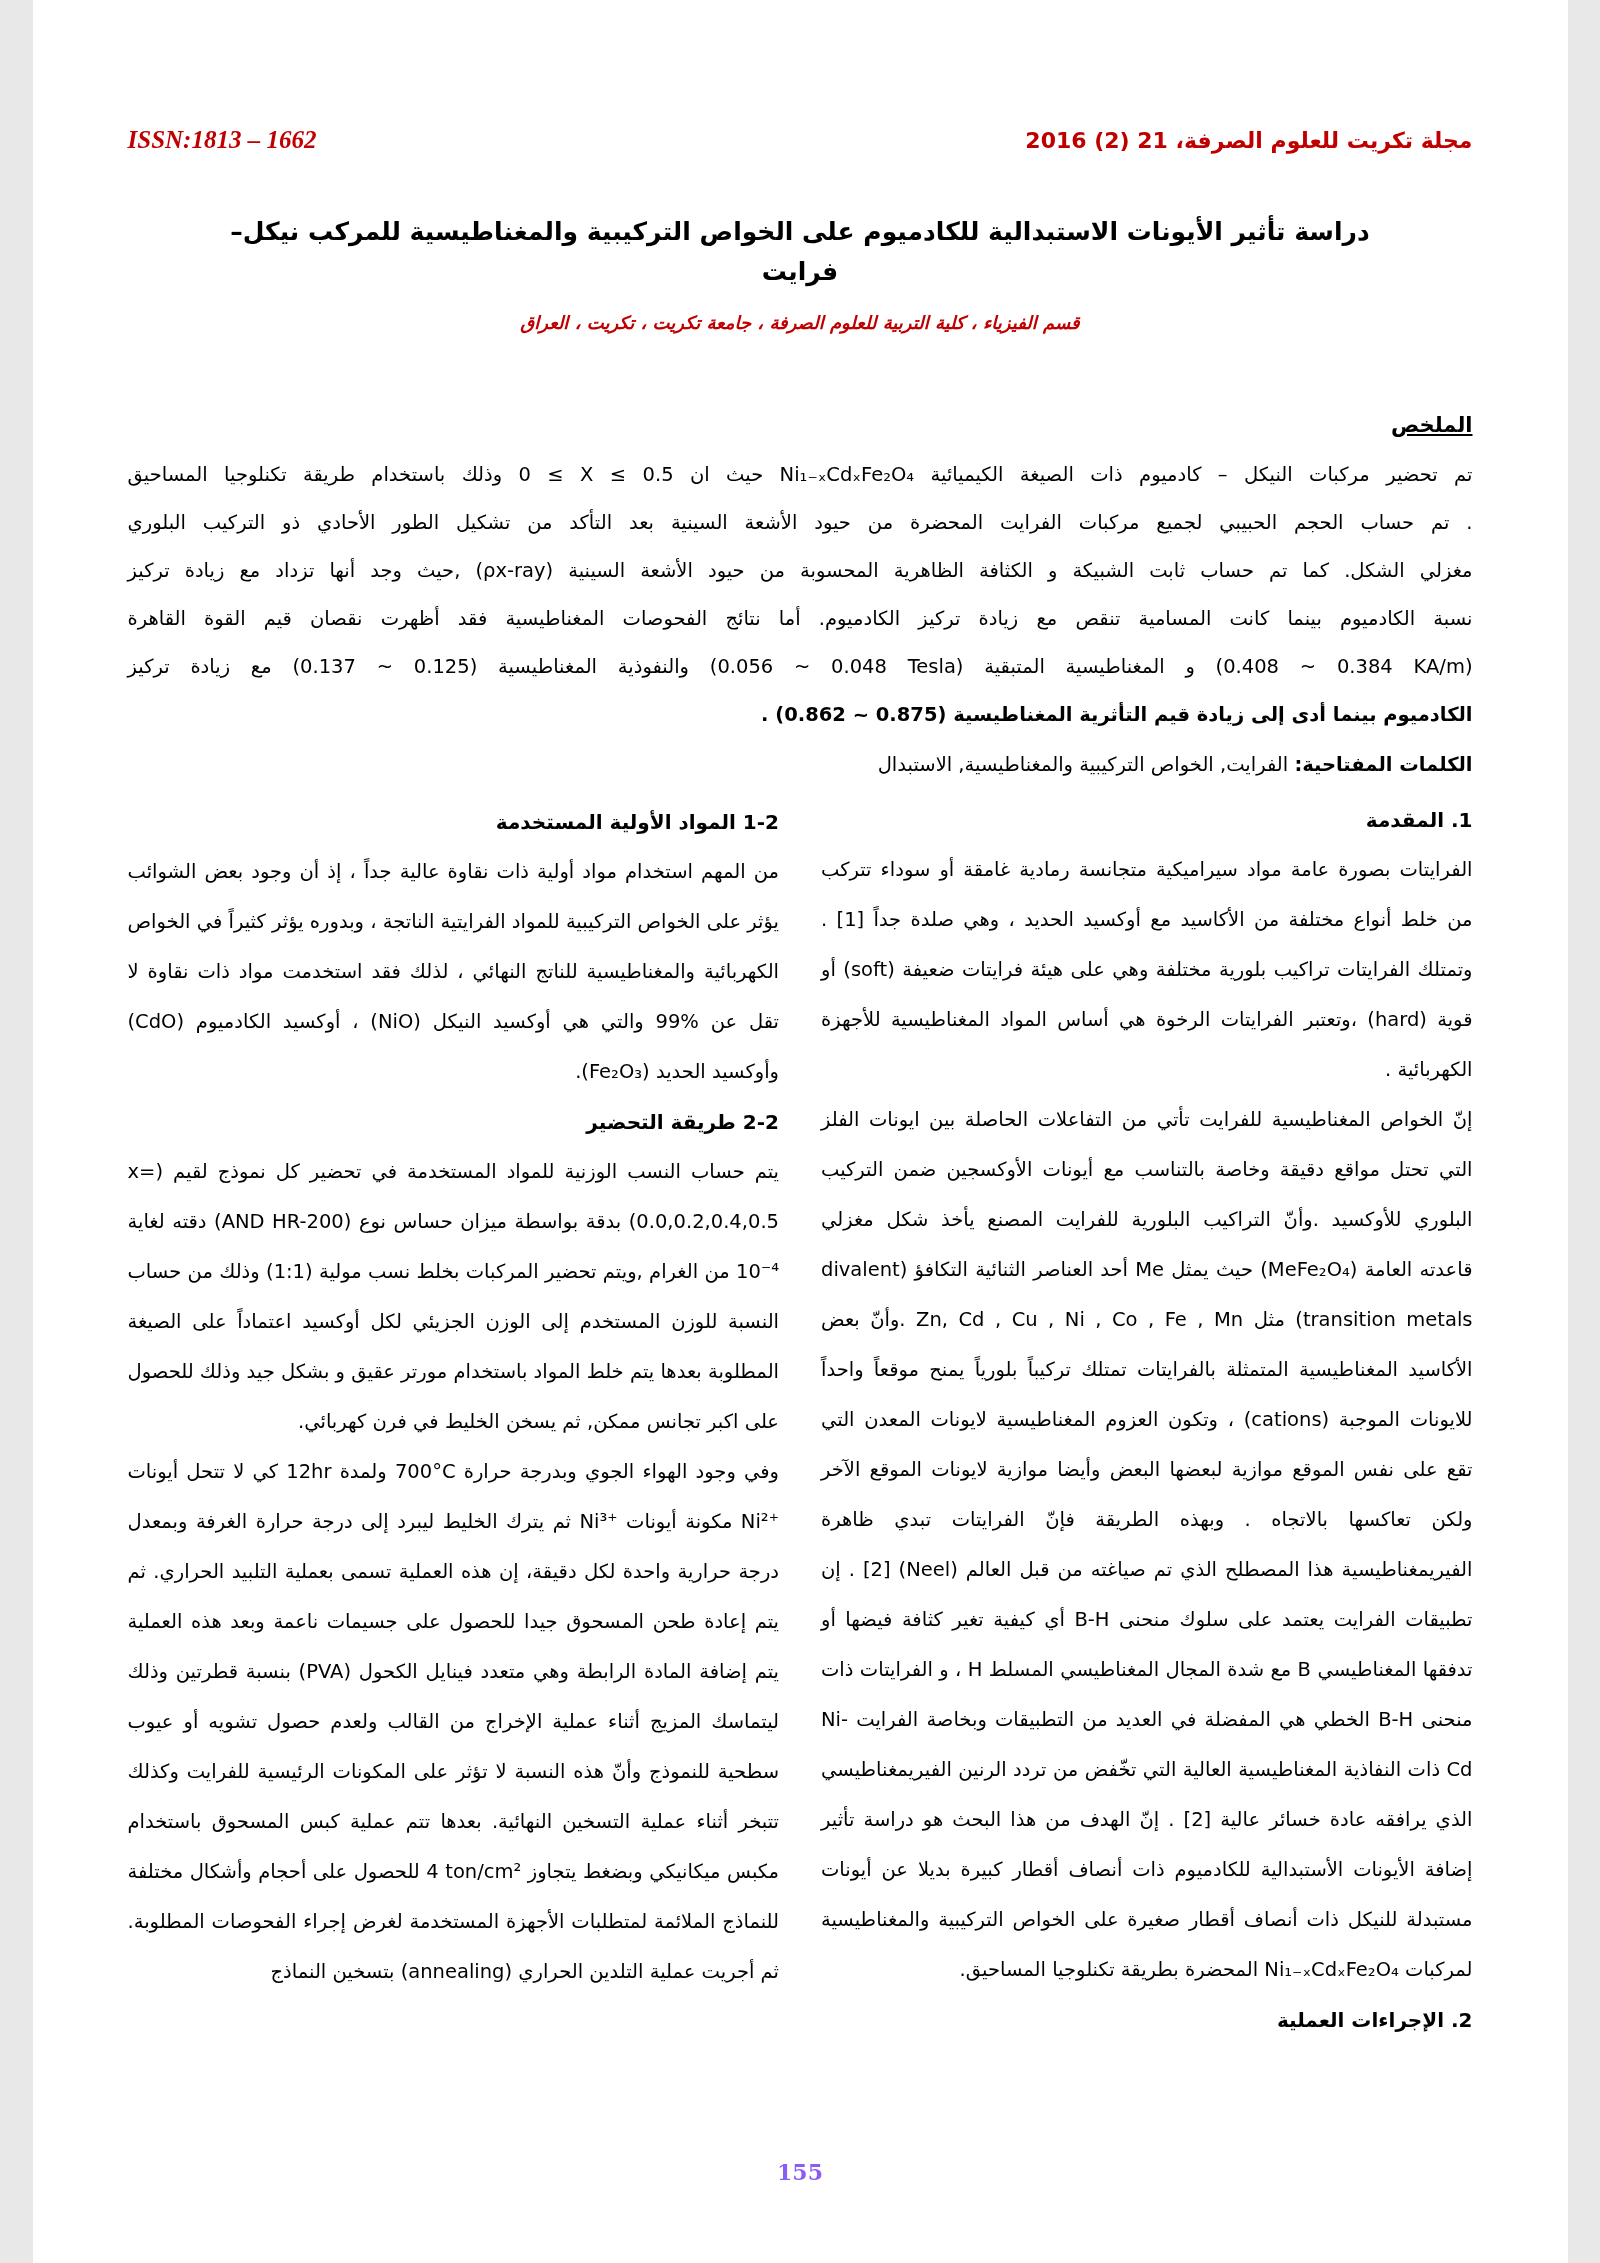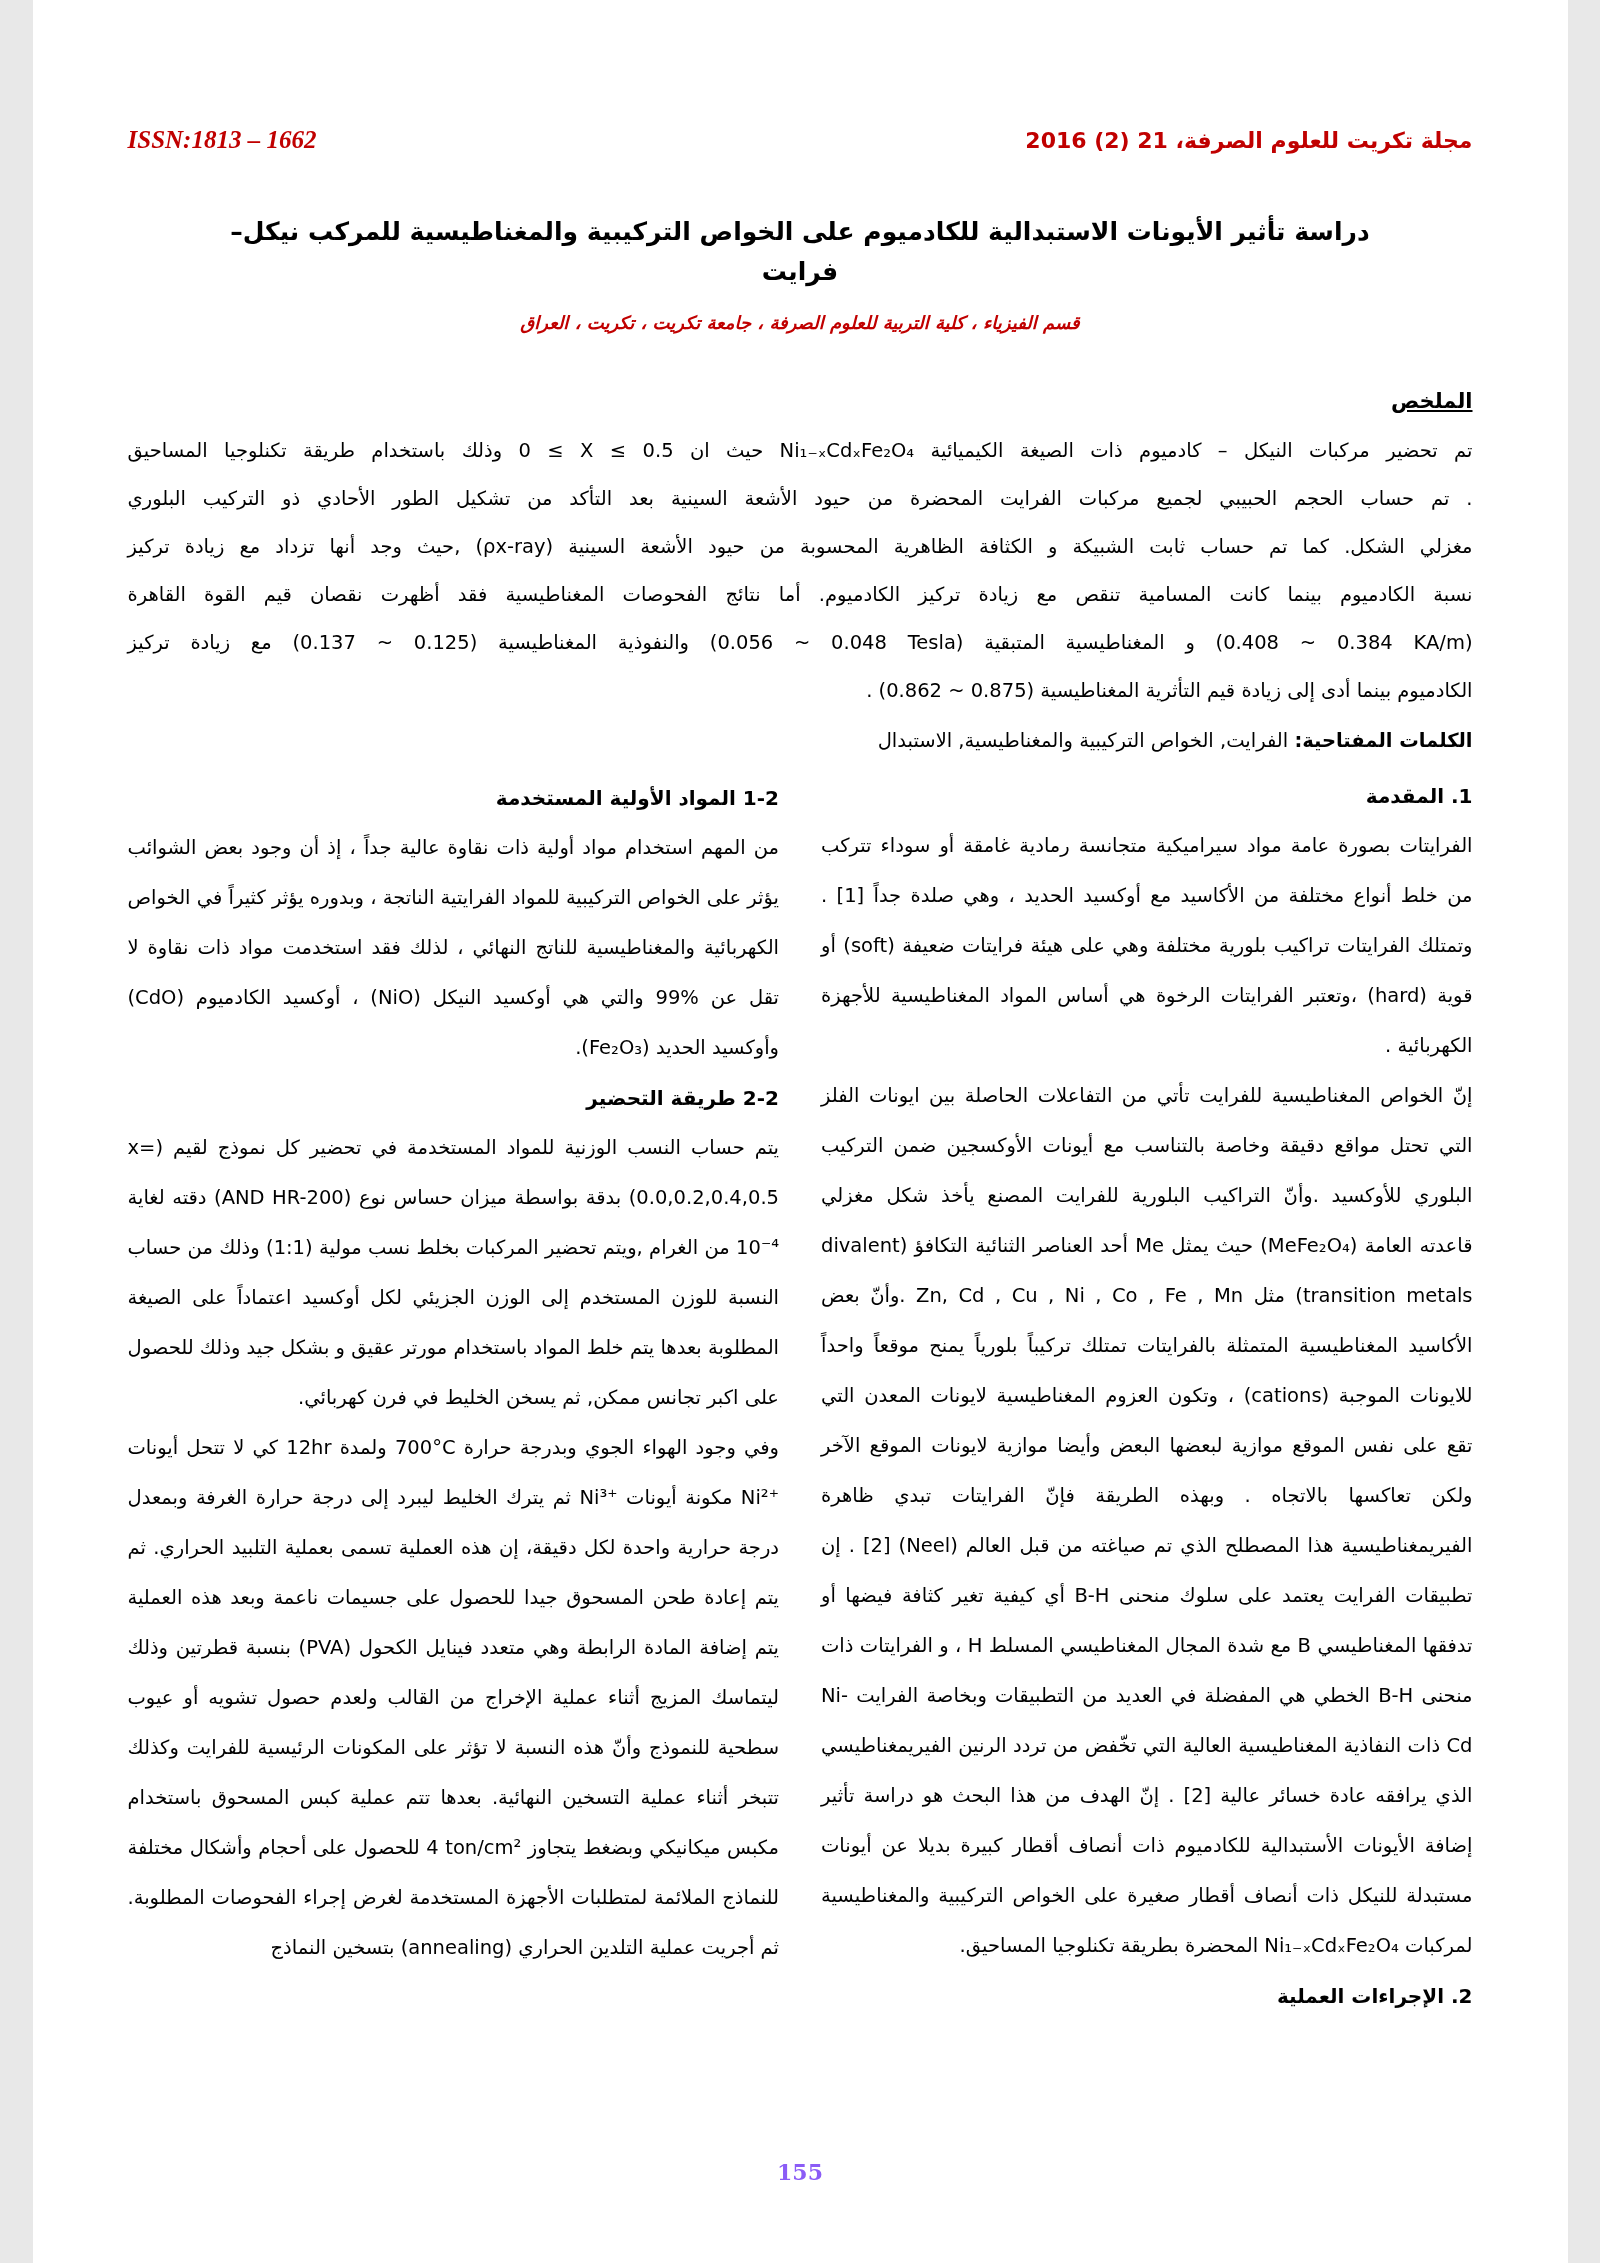--- a/index.html
+++ b/index.html
@@ -28,30 +28,30 @@
   .author{
     margin-top:24px;text-align:center;direction:rtl;
     color:#2149c0;font-weight:bold;font-size:21px;
   }
   .affil{
     margin-top:20px;text-align:center;direction:rtl;
     color:#c00000;font-weight:bold;font-style:italic;font-size:18px;
   }
   
   .abs-head{
-    margin-top:56px;direction:rtl;text-align:right;
+    margin-top:80px;direction:rtl;text-align:right;
     font-weight:bold;font-size:21px;
   }
   .abs-head span{text-decoration:underline;}
   .abs-body{margin-top:14px;}
   .abs-line{
     direction:rtl;font-size:19.5px;line-height:48px;
     text-align:justify;text-align-last:justify;
   }
-  .abs-line.last{text-align-last:right;}
+  .abs-line.last{text-align-last:right;font-weight:bold;}
   .keywords{
     direction:rtl;font-size:19.5px;line-height:48px;text-align:right;margin-top:2px;
   }
   .keywords .kw-label{font-weight:bold;}
   
   .columns{display:flex;direction:rtl;gap:42px;margin-top:6px;}
   .col{width:684px;}
   .col-left{margin-top:2px;}
   .sec-head{
     direction:rtl;text-align:right;font-weight:bold;font-size:20px;

